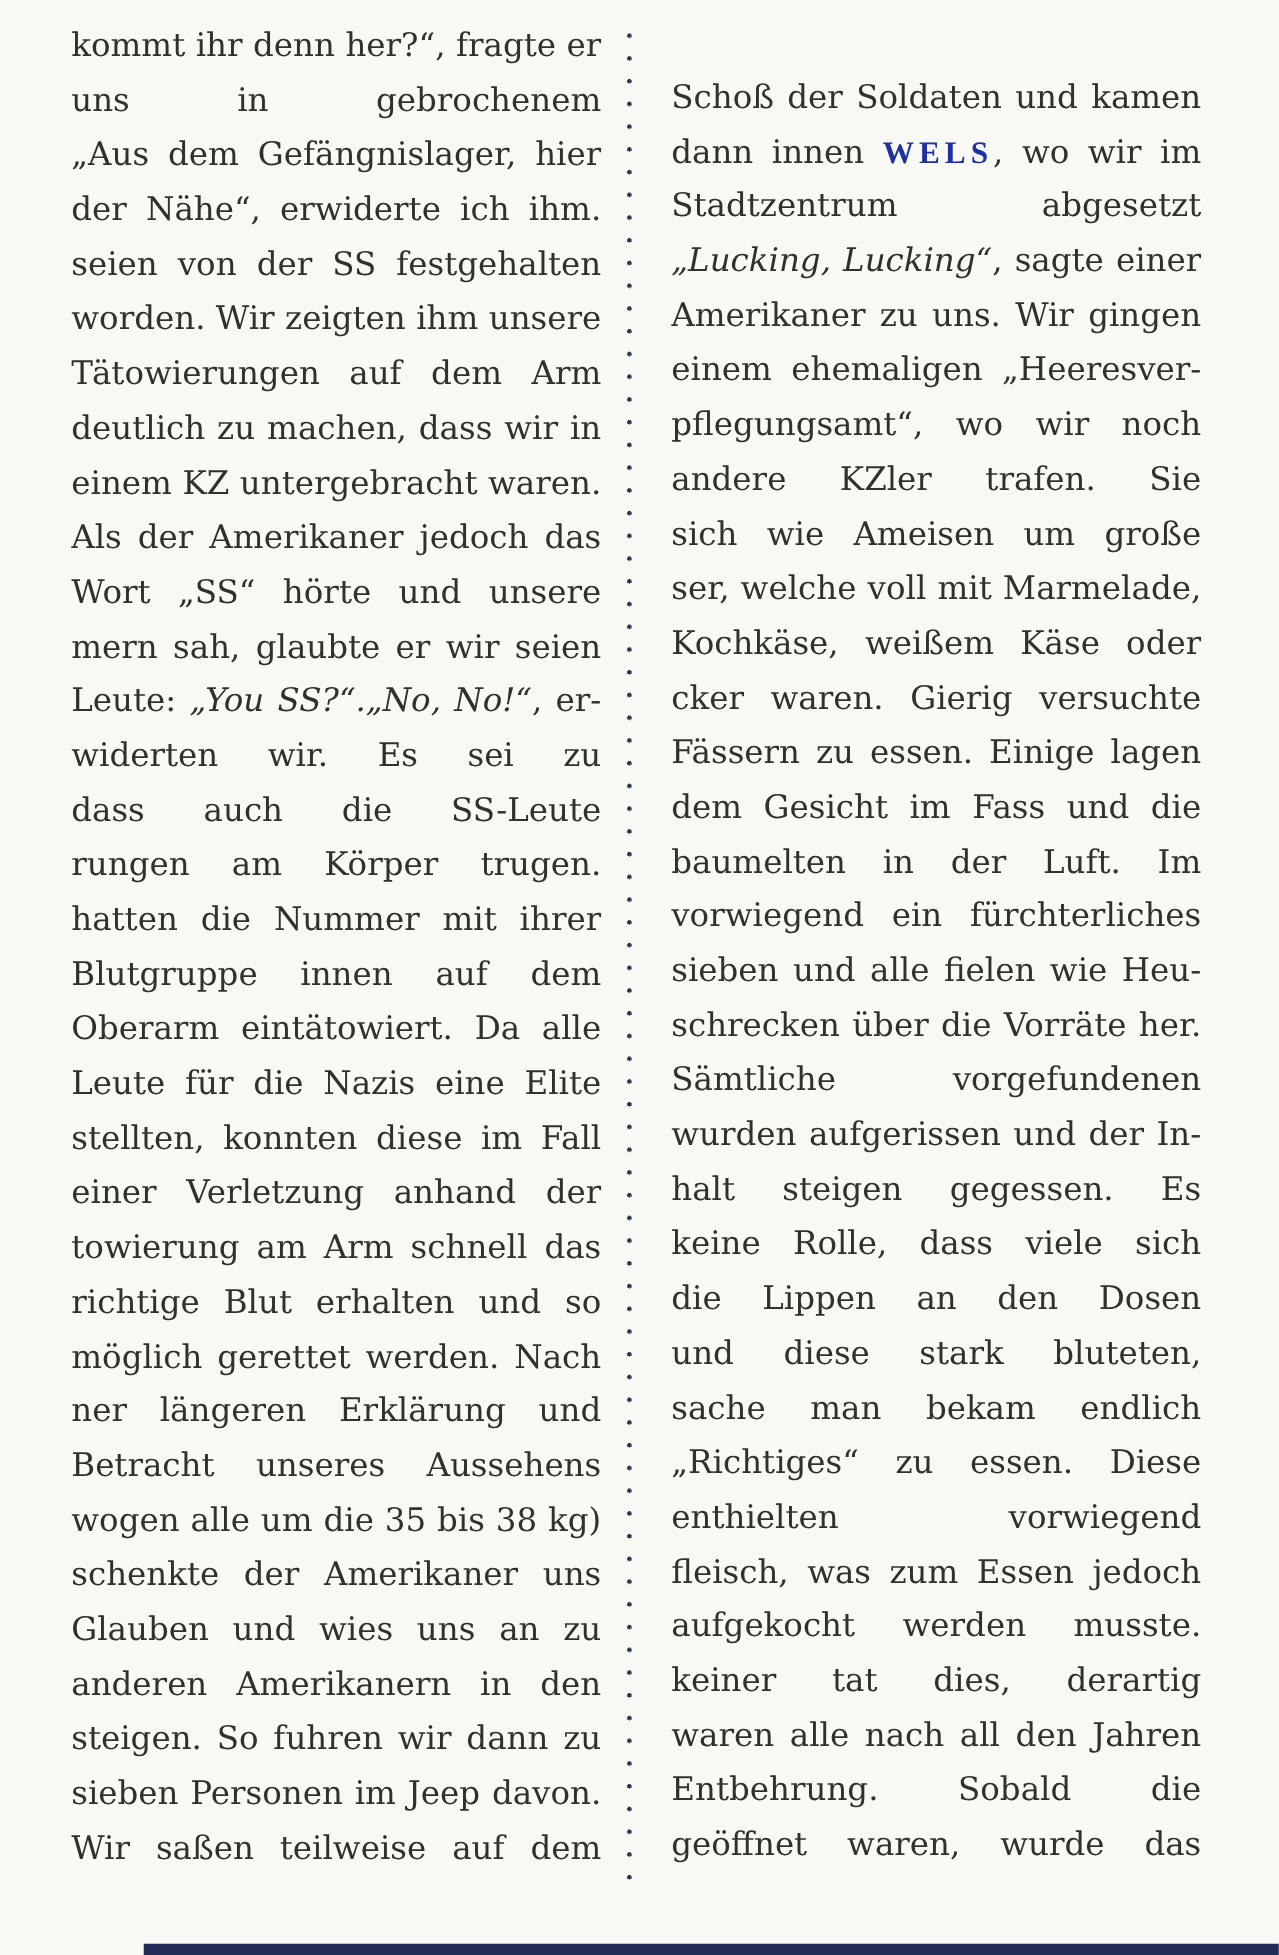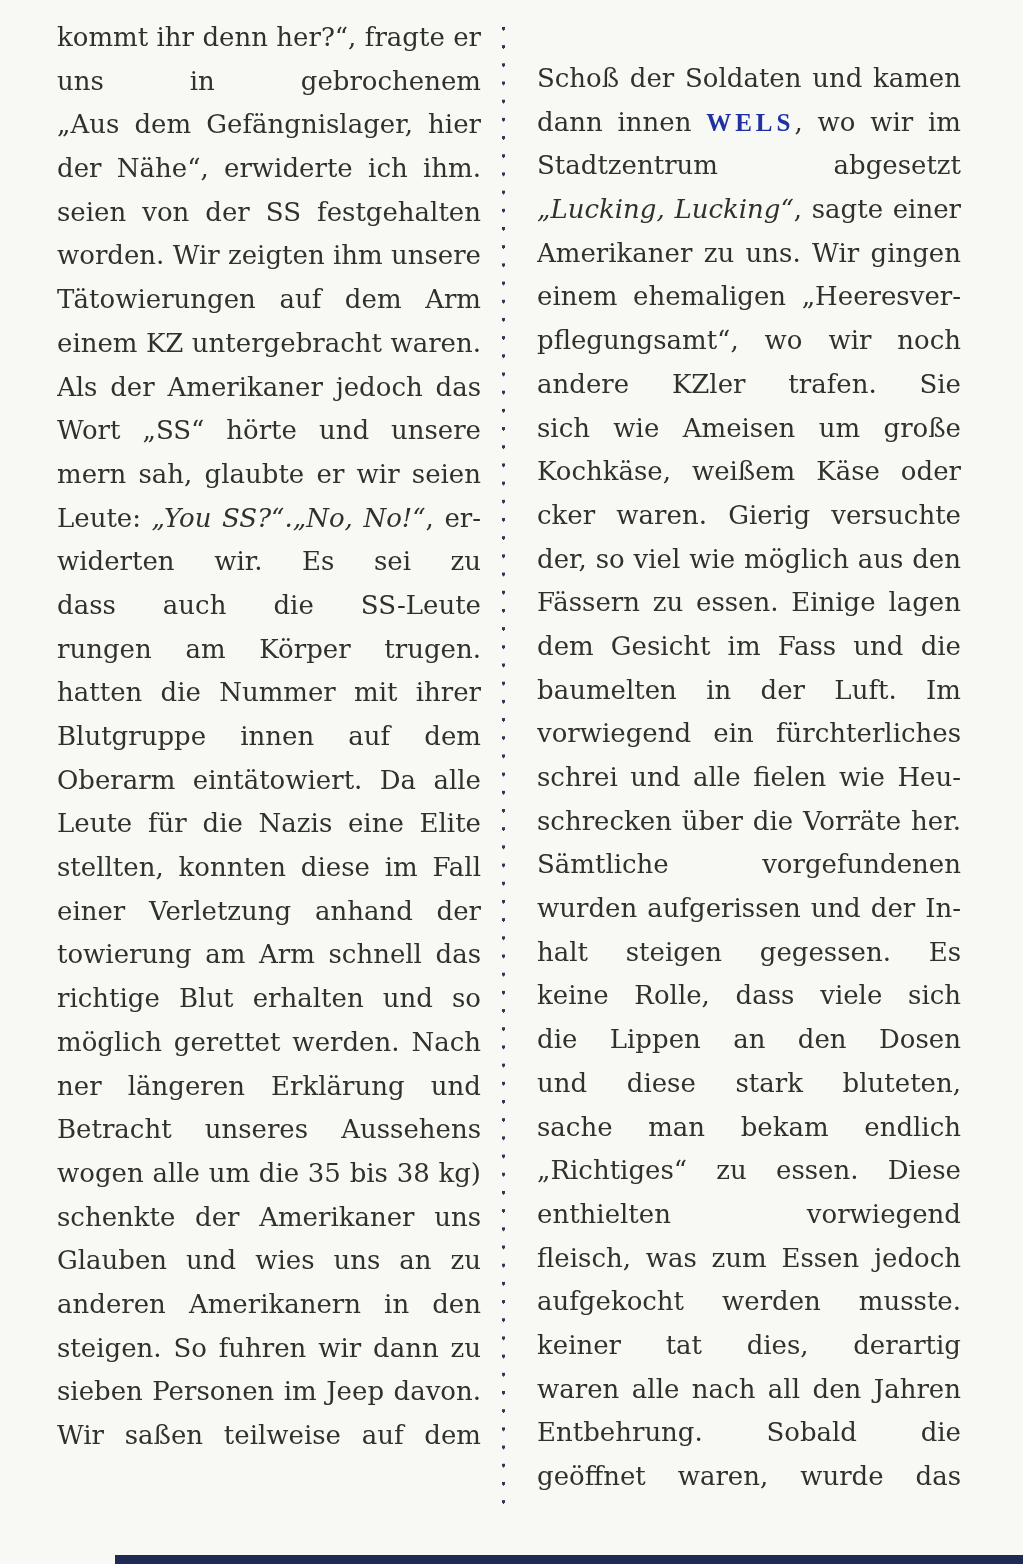--- a/index.html
+++ b/index.html
@@ -51,20 +51,21 @@
 
 <div class="page">
   <div class="col col-left">
       <div class="tline"><span>kommt ihr denn her?“, fragte er</span></div>
       <div class="tline"><span>uns in gebrochenem Französisch.</span></div>
       <div class="tline"><span>„Aus dem Gefängnislager, hier in</span></div>
       <div class="tline"><span>der Nähe“, erwiderte ich ihm. Wir</span></div>
       <div class="tline"><span>seien von der SS festgehalten</span></div>
       <div class="tline"><span>worden. Wir zeigten ihm unsere</span></div>
       <div class="tline"><span>Tätowierungen auf dem Arm um</span></div>
+      <div class="tline"><span>deutlich zu machen, dass wir in</span></div>
       <div class="tline"><span>einem KZ untergebracht waren.</span></div>
       <div class="tline"><span>Als der Amerikaner jedoch das</span></div>
       <div class="tline"><span>Wort „SS“ hörte und unsere Num-</span></div>
       <div class="tline"><span>mern sah, glaubte er wir seien SS-</span></div>
       <div class="tline"><span>Leute: </span><span class="seg-i">„You SS?“.„No, No!“</span><span>, er-</span></div>
       <div class="tline"><span>widerten wir. Es sei zu erwähnen,</span></div>
       <div class="tline"><span>dass auch die SS-Leute Tätowie-</span></div>
       <div class="tline"><span>rungen am Körper trugen. Diese</span></div>
       <div class="tline"><span>hatten die Nummer mit ihrer</span></div>
       <div class="tline"><span>Blutgruppe innen auf dem linken</span></div>
@@ -89,28 +90,28 @@
   <div class="col col-right">
       <div class="tline"><span>Schoß der Soldaten und kamen</span></div>
       <div class="tline"><span>dann innen </span><span class="seg-wels" style="color: rgb(31, 49, 163); font-family: Liberation Serif, serif;">WELS</span><span>, wo wir im</span></div>
       <div class="tline"><span>Stadtzentrum abgesetzt wurden:</span></div>
       <div class="tline"><span class="seg-i">„Lucking, Lucking“</span><span>, sagte einer der</span></div>
       <div class="tline"><span>Amerikaner zu uns. Wir gingen zu</span></div>
       <div class="tline"><span>einem ehemaligen „Heeresver-</span></div>
       <div class="tline"><span>pflegungsamt“, wo wir noch viel</span></div>
       <div class="tline"><span>andere KZler trafen. Sie drängten</span></div>
       <div class="tline"><span>sich wie Ameisen um große Fäs-</span></div>
+      <div class="tline"><span>ser, welche voll mit Marmelade,</span></div>
       <div class="tline"><span>Kochkäse, weißem Käse oder Zu-</span></div>
       <div class="tline"><span>cker waren. Gierig versuchte je-</span></div>
-      <div class="tline"><span>der, so viel wie möglich aus den</span></div>
       <div class="tline"><span>Fässern zu essen. Einige lagen mit</span></div>
       <div class="tline"><span>dem Gesicht im Fass und die Beine</span></div>
       <div class="tline"><span>baumelten in der Luft. Im Lager</span></div>
       <div class="tline"><span>vorwiegend ein fürchterliches Ge-</span></div>
-      <div class="tline"><span>schrei und alle fielen wie Heu-</span></div>
+      <div class="tline"><span>sieben und alle fielen wie Heu-</span></div>
       <div class="tline"><span>schrecken über die Vorräte her.</span></div>
       <div class="tline"><span>Sämtliche vorgefundenen Dosen</span></div>
       <div class="tline"><span>wurden aufgerissen und der In-</span></div>
       <div class="tline"><span>halt steigen gegessen. Es spielte</span></div>
       <div class="tline"><span>keine Rolle, dass viele sich hierbei</span></div>
       <div class="tline"><span>die Lippen an den Dosen aufrissen</span></div>
       <div class="tline"><span>und diese stark bluteten, Haupt-</span></div>
       <div class="tline"><span>sache man bekam endlich etwas</span></div>
       <div class="tline"><span>„Richtiges“ zu essen. Diese Dosen</span></div>
       <div class="tline"><span>enthielten vorwiegend Büchsen-</span></div>

